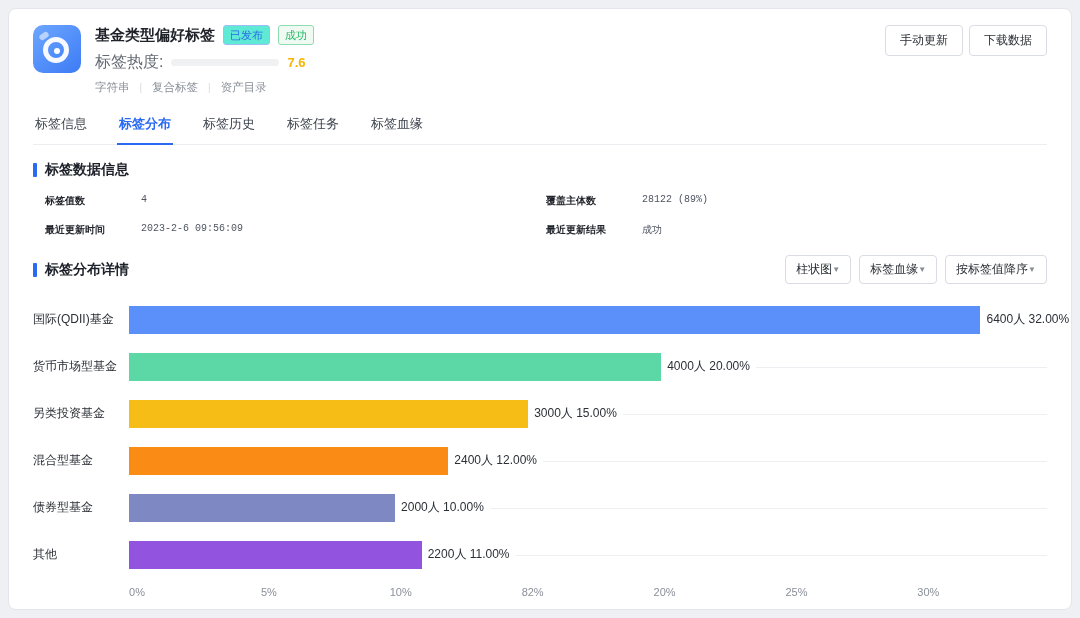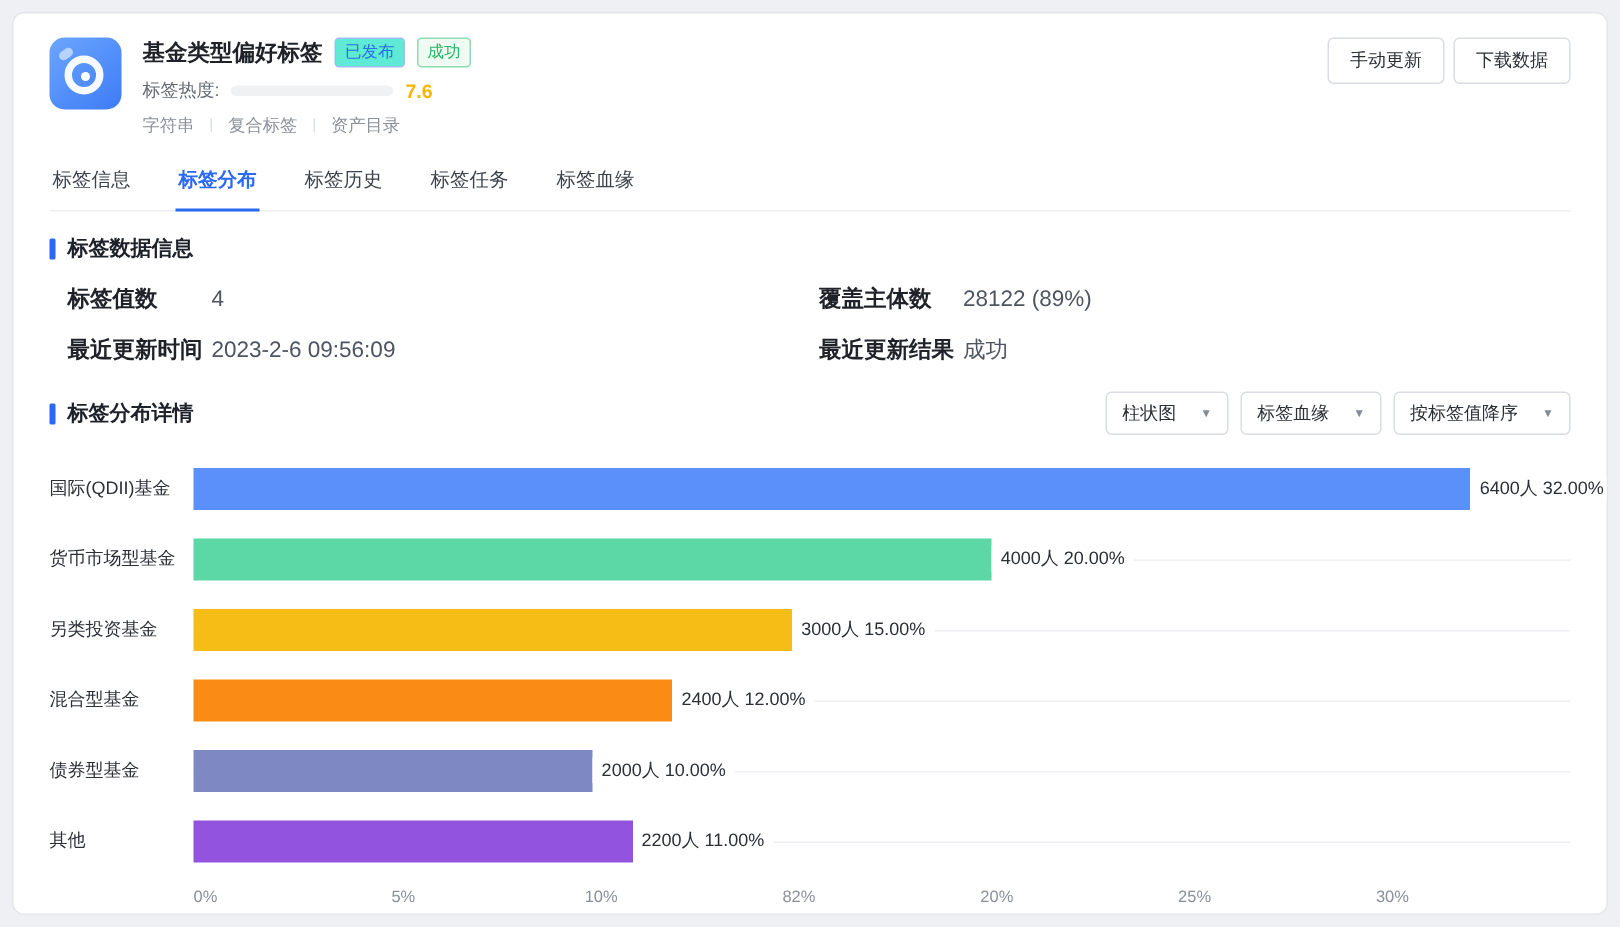--- a/index.html
+++ b/index.html
@@ -37,21 +37,21 @@
     position: absolute; left: 6px; top: 8px; width: 10px; height: 6px;
     background: rgba(255,255,255,.55); border-radius: 3px; transform: rotate(-35deg);
   }
   .header-main { flex: 1; min-width: 0; }
   .title-row { display: flex; align-items: center; gap: 8px; }
   .page-title { font-size: 15px; font-weight: bold; }
   .badge { font-size: 11px; padding: 1px 6px; border-radius: 3px; line-height: 16px; }
   .badge-blue  { color: #2b6de8; border: 1px solid #9dbdf7; background: #5eead4; }
   .badge-green { color: #25b864; border: 1px solid #8fdcb0; background: #effaf3; }
   .heat-row { display: flex; align-items: center; gap: 8px; margin-top: 7px; }
-  .heat-label { font-size: 12px; color: #646a73; }
+  .heat-label { font-size: 16px; color: #646a73; }
   .heat-bar { width: 108px; height: 7px; background: #f0f1f3; border-radius: 4px; overflow: hidden; }
   .heat-fill {
     height: 100%; border-radius: 4px;
     background: linear-gradient(90deg, #f08c1e 0 58%, #ffffff 58% 61%, #f8b64c 61% 100%);
   }
   .heat-value { font-size: 13px; font-weight: bold; color: #f7b500; }
   .meta-row { display: flex; align-items: center; gap: 10px; margin-top: 7px; font-size: 11.5px; color: #8a9099; }
   .meta-div { color: #d8dce3; font-size: 10px; }
   .header-actions { display: flex; gap: 6px; flex: none; }
   .btn {
@@ -64,27 +64,27 @@
   .tab { font-size: 13px; color: #3d434c; padding: 10px 2px; cursor: pointer; }
   .tab.active { color: #2a6af2; font-weight: bold; border-bottom: 2px solid #2a6af2; margin-bottom: -1px; }
   
   .section-title { display: flex; align-items: center; gap: 8px; font-size: 14px; font-weight: bold; color: #1d2129; }
   .blue-bar { width: 4px; height: 14px; background: #2a6af2; border-radius: 1px; flex: none; }
   .info-section { margin-top: 16px; }
   .info-grid {
     display: grid; grid-template-columns: 1fr 1fr;
     row-gap: 15px; margin-top: 15px; padding-left: 12px;
   }
-  .field { display: flex; font-size: 15px; align-items: center; }
+  .field { display: flex; font-size: 10px; align-items: flex-start; font-family: Liberation Mono, monospace; }
   .field-label { min-width: 96px; font-weight: bold; color: #1f2329; }
   .field-value { color: #4e5560; }
   .dist-header { display: flex; align-items: center; justify-content: space-between; margin-top: 18px; }
   .selects { display: flex; gap: 8px; }
   .select {
-    display: flex; align-items: center; gap: 16px;
+    display: flex; align-items: center; 
     border: 1px solid #d9dce3; border-radius: 4px; background: #fff;
     padding: 5px 10px; font-size: 12px; color: #2b2f36; cursor: pointer;
   }
   .caret { font-size: 8px; color: #868c96; }
   
   .chart { margin-top: 12px; }
   .chart-row { display: flex; align-items: center; height: 47px; }
   .row-label { width: 96px; flex: none; font-size: 12px; color: #2b2f36; }
   .row-track {
     position: relative; flex: 1; height: 28px;

